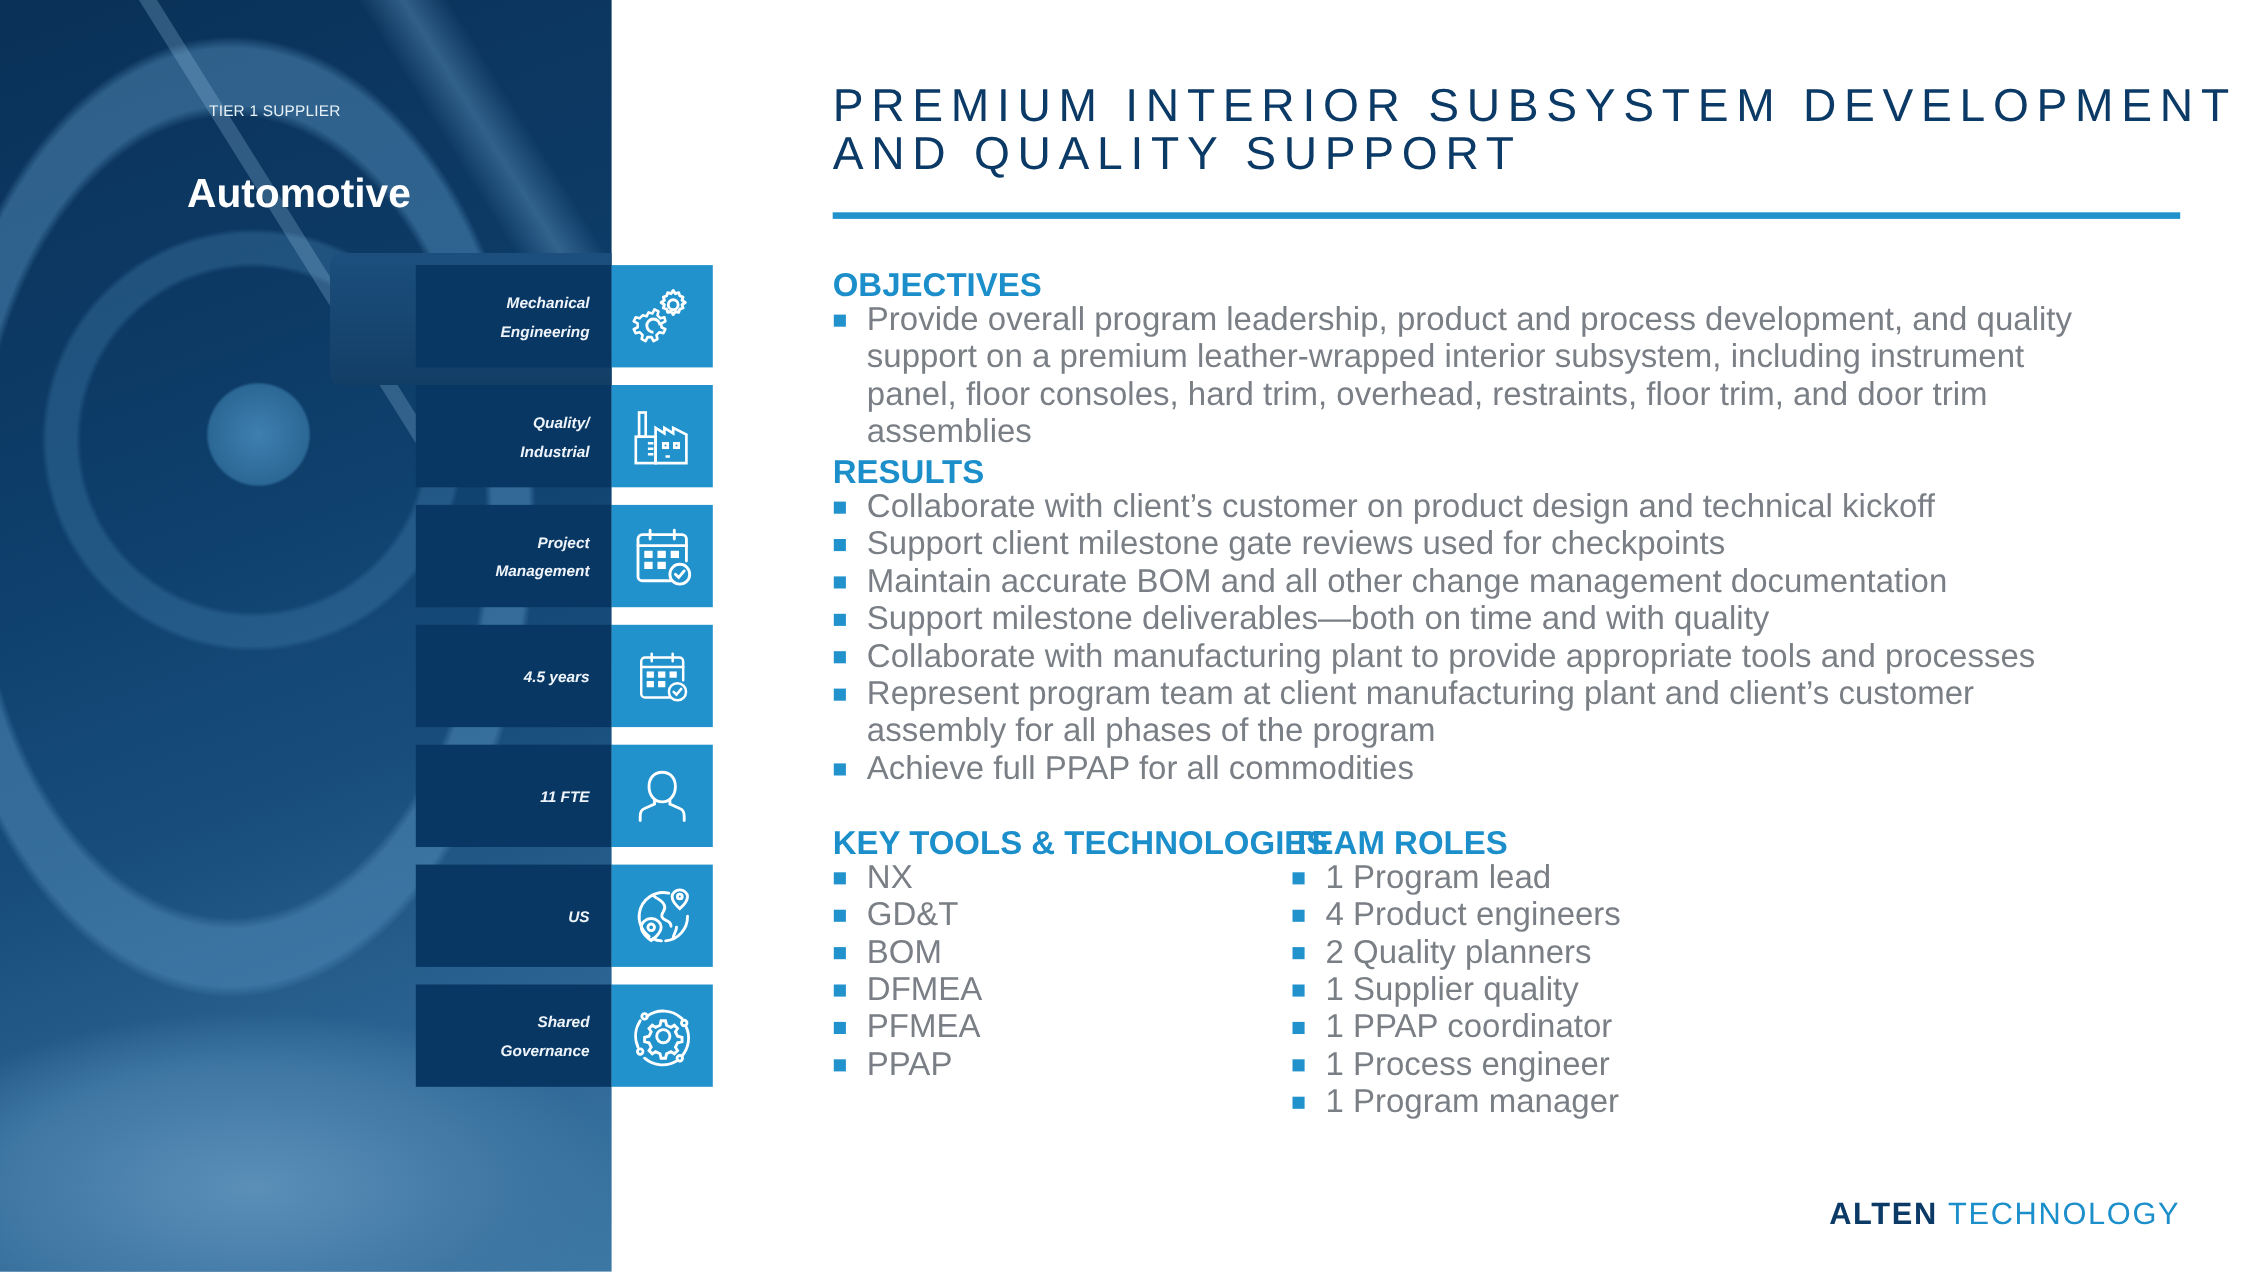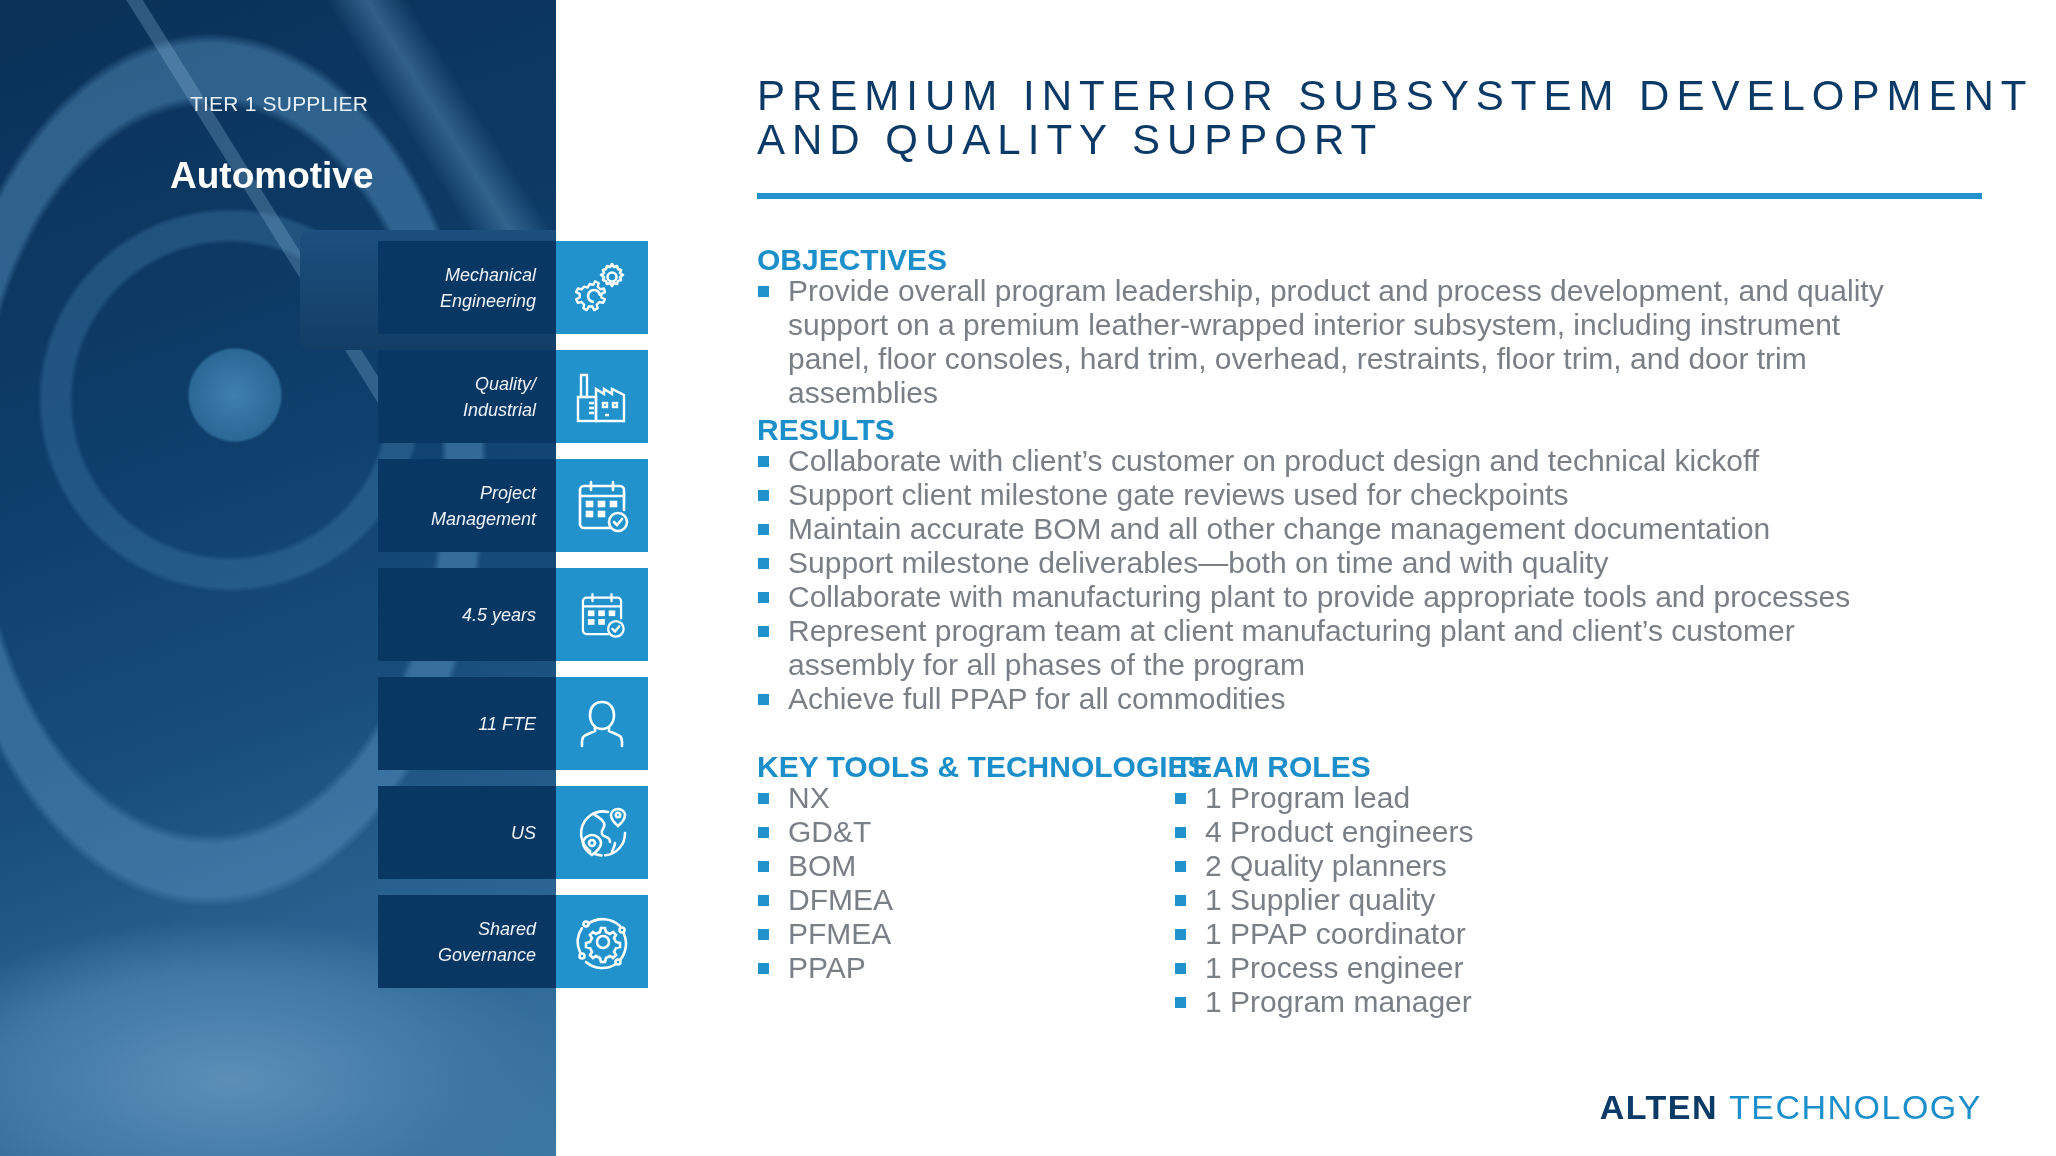--- a/index.html
+++ b/index.html
@@ -8,34 +8,34 @@
     background:
       radial-gradient(ellipse 260px 260px at 230px 400px, rgba(20,60,100,0) 60%, rgba(70,130,175,0.35) 62%, rgba(70,130,175,0.35) 72%, rgba(20,60,100,0) 74%),
       radial-gradient(ellipse 330px 520px at 210px 470px, rgba(0,0,0,0) 70%, rgba(90,150,195,0.45) 72%, rgba(90,150,195,0.45) 82%, rgba(0,0,0,0) 84%),
       radial-gradient(circle at 235px 395px, #3e7fb0 0, #2c6896 45px, rgba(0,0,0,0) 48px),
       radial-gradient(ellipse 420px 200px at 230px 1080px, #5b8fb8 0%, #3f77a3 55%, rgba(0,0,0,0) 80%),
       linear-gradient(160deg, #0a3158 0%, #0d3d69 35%, #184d7b 60%, #2b6493 80%, #3d78a5 100%);
   }
   .pillar { position:absolute; left:300px; top:-40px; width:70px; height:520px; background:linear-gradient(90deg, rgba(120,175,215,0.0), rgba(120,175,215,0.35), rgba(120,175,215,0.0)); transform:rotate(-32deg); transform-origin:top left; }
   .pillar2 { position:absolute; left:120px; top:-10px; width:14px; height:520px; background:rgba(160,205,235,0.25); transform:rotate(-32deg); transform-origin:top left; }
   .dash { position:absolute; left:300px; top:230px; width:300px; height:120px; border-radius:10px; background:linear-gradient(180deg,#1c4f7d,#123e66); }
-  .tier { position:absolute; left:190px; top:92px; color:#e8f1f8; font-size:21px; letter-spacing:0.2px; }
+  .tier { position:absolute; left:190px; top:92px; color:#e8f1f8; font-size:14px; letter-spacing:0.2px; }
   .industry { position:absolute; left:170px; top:155px; color:#ffffff; font-size:37px; font-weight:bold; }
   .tile { position:absolute; left:378px; width:270px; height:93px; }
   .tile-text { position:absolute; left:0; top:0; width:178px; height:93px; background:#083763; display:flex; flex-direction:column; justify-content:center; align-items:flex-end; padding-right:20px; box-sizing:border-box; }
-  .tile-text span { color:#eef4fa; font-style:italic; font-size:18px; line-height:26px; text-align:right; }
+  .tile-text span { color:#eef4fa; font-style:italic; font-size:14px; line-height:26px; text-align:right;font-weight:bold; }
   .tile-icon { position:absolute; left:178px; top:0; width:92px; height:93px; background:#2292cd; display:flex; align-items:center; justify-content:center; }
   .tile-icon svg { width:60px; height:60px; }
   .title { position:absolute; left:757px; top:74px; color:#0c3a66; font-size:42px; letter-spacing:7px; line-height:44px; }
   .rule { position:absolute; left:757px; top:193px; width:1225px; height:6px; background:#2292cd; }
   .section-head { position:absolute; left:757px; color:#1c8fcb; font-size:30px; font-weight:bold; }
   .list { position:absolute; margin:0; padding:0; list-style:none; color:#7a7f86; font-size:30px; line-height:34px; }
   .list li { position:relative; padding-left:31px; }
   .list li .bullet { position:absolute; left:1px; top:12px; width:11px; height:11px; background:#2292cd; }
-  .logo { position:absolute; right:74px; top:1088px; font-size:34px; font-weight:bold; letter-spacing:1.5px; }
+  .logo { position:absolute; right:74px; top:1088px; font-size:28px; font-weight:bold; letter-spacing:1.5px; }
   .logo .l1 { color:#0c3a66; }
   .logo .l2 { color:#1c8fcb; font-weight:normal; }
 </style>
 </head>
 <body>
 
 <div class="left-panel">
   <div class="pillar"></div>
   <div class="pillar2"></div>
   <div class="dash"></div>

